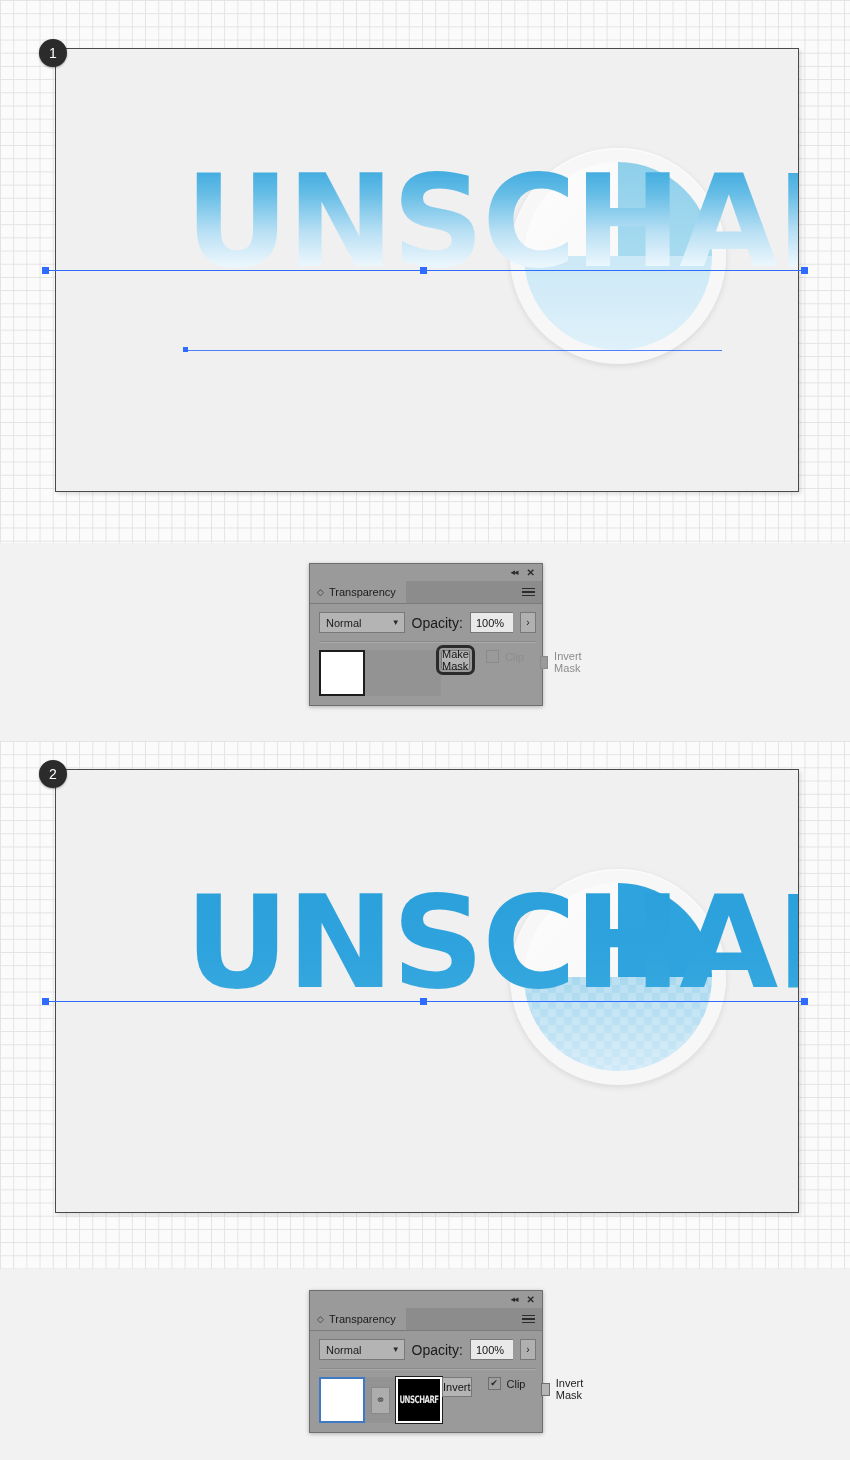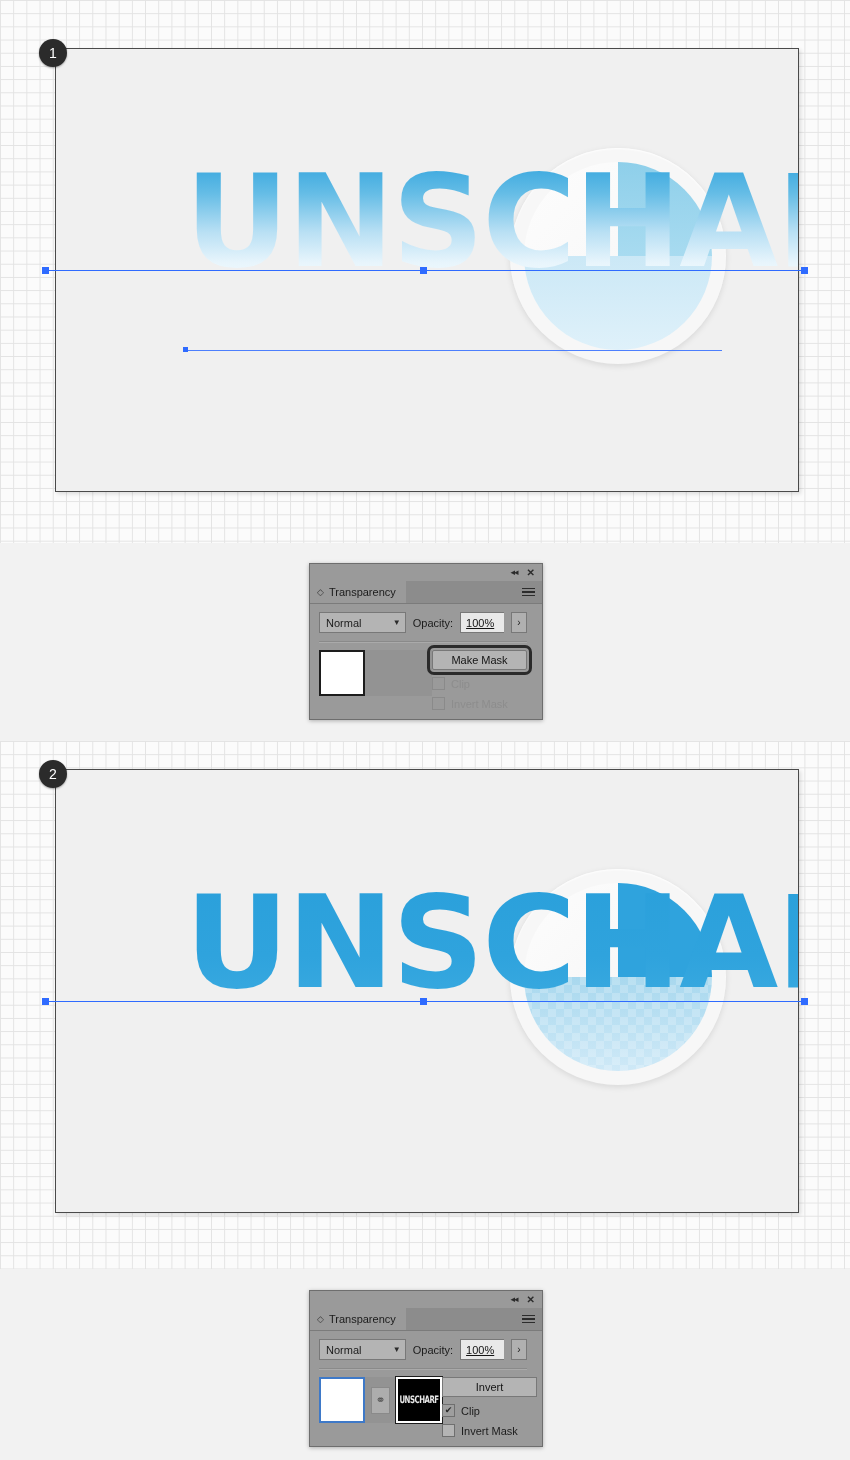--- a/index.html
+++ b/index.html
@@ -142,34 +142,34 @@
     background:#9a9a9a;
     display:flex;align-items:center;gap:5px;
     padding:0 10px 0 7px;
     font-size:11px;color:#1b1b1b;
   }
   .tab .dia{font-size:9px;color:#3a3a3a;}
   .tabfill{flex:1;background:#8c8c8c;display:flex;align-items:center;justify-content:flex-end;padding-right:7px;}
   .hamburger{display:inline-block;width:13px;}
   .hamburger i{display:block;height:1.5px;background:#2c2c2c;margin:2px 0;}
 
-  .panel-body{background:#9a9a9a;padding:8px 15px 9px 9px;}
+  .panel-body{background:#9a9a9a;padding:8px 6px 9px 9px;}
 
   .row-opacity{display:flex;align-items:center;gap:7px;}
   .select{
     width:95px;height:19px;
     background:#b4b4b4;border:1px solid #787878;
     display:flex;align-items:center;justify-content:space-between;
     padding:0 4px 0 6px;font-size:11px;color:#1b1b1b;
   }
   .select .chev{font-size:8px;color:#2b2b2b;}
-  .lbl-opacity{font-size:11px;color:#1b1b1b;}
+  .lbl-opacity{font-size:14px;color:#1b1b1b;}
   .opacity-field{
     width:48px;height:19px;background:#e9e9e9;border:1px solid #787878;border-right:none;
-    display:flex;align-items:center;padding-left:5px;font-size:11px;color:#141414;text-decoration:underline;
+    display:flex;align-items:center;padding-left:5px;font-size:11px;color:#141414;
   }
   .opacity-stepper{
     width:18px;height:19px;background:#b0b0b0;border:1px solid #787878;
     display:flex;align-items:center;justify-content:center;font-size:10px;color:#222;
   }
 
   .divider{height:1px;background:#8a8a8a;margin:8px 0 7px 0;border-bottom:1px solid #aaa;}
 
   .row-mask{display:flex;align-items:flex-start;}
   .thumb-area{
@@ -191,21 +191,21 @@
   .thumb-mask span{
     color:#e9e9e9;font-size:7px;font-weight:bold;letter-spacing:-0.5px;
     font-family:"DejaVu Sans", sans-serif;
     transform:scaleY(1.45);
   }
   .linkbox{
     width:17px;height:25px;background:#adadad;border:1px solid #8a8a8a;
     display:flex;align-items:center;justify-content:center;
     font-size:12px;color:#4e4e4e;
   }
-  .ctrl-area{width:95px;display:flex;flex-direction:column;gap:7px;align-items:flex-start;}
+  .ctrl-area{width:95px;display:flex;flex-direction:row;gap:16px;align-items:flex-start;}
   .btn{
     width:93px;height:18px;background:#b4b4b4;border:1px solid #787878;
     display:flex;align-items:center;justify-content:center;
     font-size:11px;color:#141414;
   }
   .btn-focus{
     position:relative;
     outline:3px solid #2a2a2a;
     outline-offset:2px;
     border-radius:2px;

